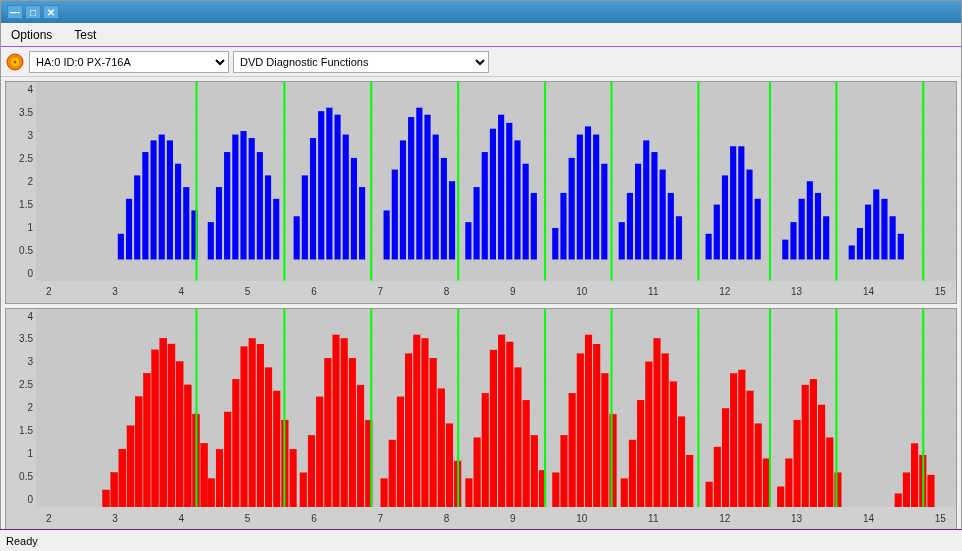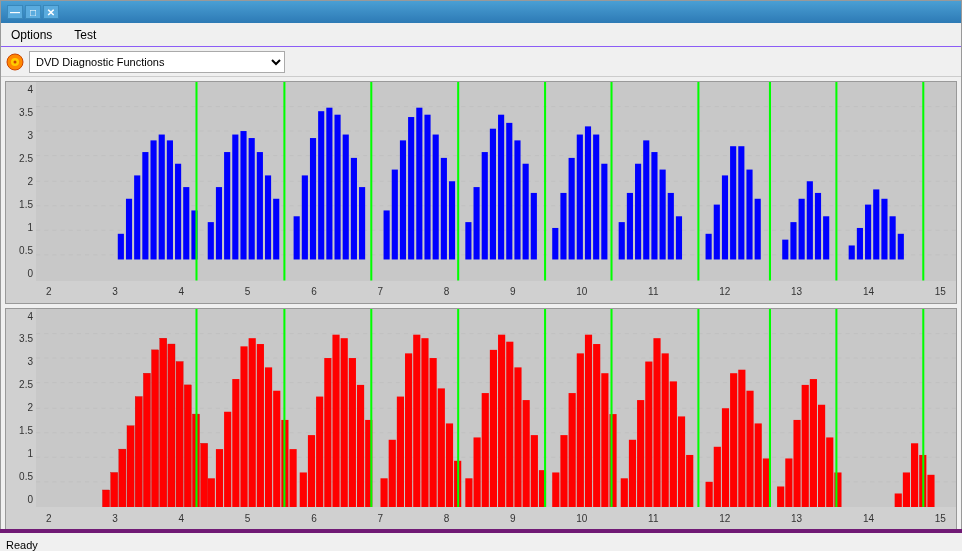--- a/index.html
+++ b/index.html
@@ -200,23 +200,23 @@
       font-size: 12px;
       cursor: pointer;
       display: flex;
       align-items: center;
       justify-content: center;
     }
     
     #status-bar {
       background: #f0f0f0;
       height: 22px;
-      border-top: 4px solid #701a75;
-      display: flex;
-      align-items: flex-end;
+      border-top: 1px solid #701a75;
+      display: flex;
+      align-items: center;
       padding: 0 6px;
       font-size: 11px;
       position: absolute;
       bottom: 0;
       left: 0;
       right: 0;
     }
     
     .logo-icon {
       width: 16px;
@@ -249,20 +249,23 @@
 </div>
 
 <div id="toolbar">
   <div class="toolbar-icon">
     <svg width="18" height="18" viewBox="0 0 18 18">
       <circle cx="9" cy="9" r="8" fill="#ff8800" stroke="#cc4400" stroke-width="1"></circle>
       <circle cx="9" cy="9" r="4" fill="#ffcc00"></circle>
       <circle cx="9" cy="9" r="1.5" fill="#cc4400"></circle>
     </svg>
   </div>
+  <select class="toolbar-select" id="device-select">
+    <option>HA:0 ID:0  PX-716A</option>
+  </select>
   <select class="toolbar-select" id="function-select">
     <option>DVD Diagnostic Functions</option>
   </select>
 </div>
 
 <div id="main-content">
 
   <div class="chart-container">
     <div class="y-axis">
       <span>4</span>

